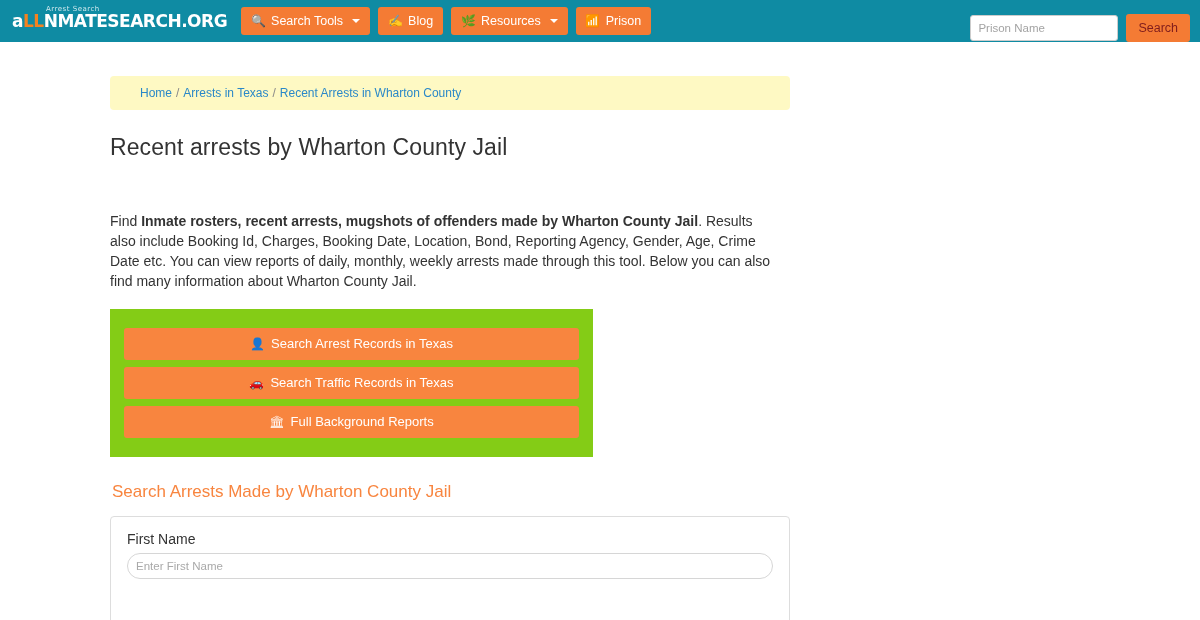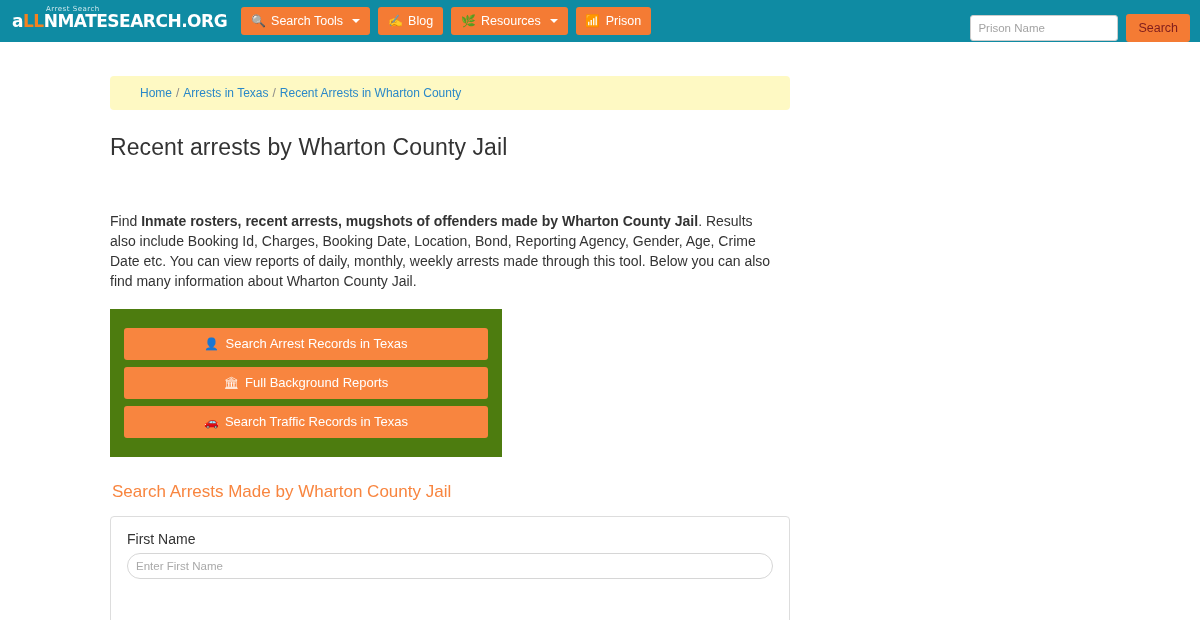--- a/index.html
+++ b/index.html
@@ -143,22 +143,22 @@
   p.intro {
     font-size: 14px;
     line-height: 20px;
     color: #333;
     margin: 50px 0 0 0;
     width: 672px;
   }
   p.intro b { font-weight: bold; }
 
   .cta-panel {
-    background: #4d7c0f;
-    width: 392px;
+    background: #84cc16;
+    width: 483px;
     margin-top: 18px;
     padding: 19px 14px;
   }
   .cta-btn {
     display: block;
     width: 100%;
     background: #f8853f;
     color: #ffffff;
     border: none;
     border-radius: 3px;
@@ -255,23 +255,23 @@
     </div>
 
     <h1 class="page-title">Recent arrests by Wharton County Jail</h1>
 
     <p class="intro"><span>Find </span><b>Inmate rosters, recent arrests, mugshots of offenders made by Wharton County Jail</b><span>. Results also include Booking Id, Charges, Booking Date, Location, Bond, Reporting Agency, Gender, Age, Crime Date etc. You can view reports of daily, monthly, weekly arrests made through this tool. Below you can also find many information about Wharton County Jail.</span></p>
 
     <div class="cta-panel">
       <button class="cta-btn"><span class="ico">👤</span><span>Search Arrest Records in Texas</span></button>
 
 
+      <button class="cta-btn"><span class="ico">🚗</span><span>Search Traffic Records in Texas</span></button>
+
       <button class="cta-btn"><span class="ico">🏛</span><span>Full Background Reports</span></button>
-
-      <button class="cta-btn"><span class="ico">🚗</span><span>Search Traffic Records in Texas</span></button>
     </div>
 
     <h2 class="section-title">Search Arrests Made by Wharton County Jail</h2>
 
     <div class="form-card">
       <label class="form-label">First Name</label>
       <input class="form-input" type="text" placeholder="Enter First Name" style="">
 
       
       

